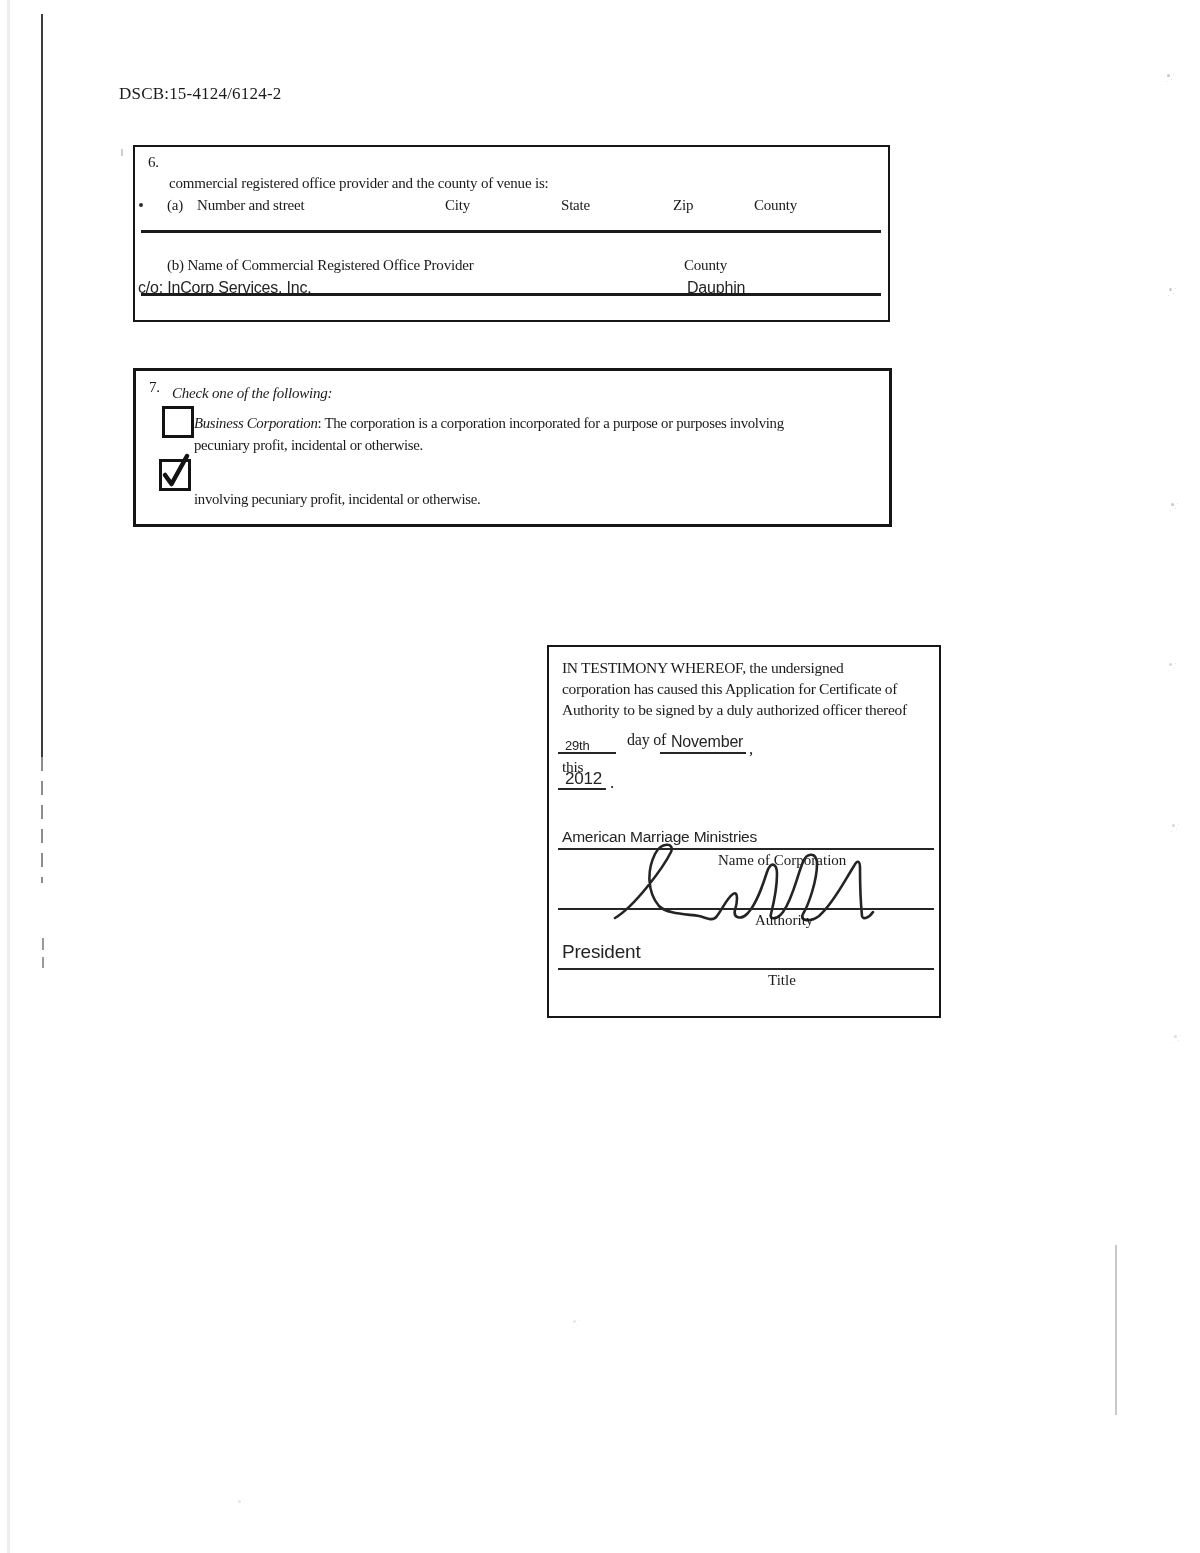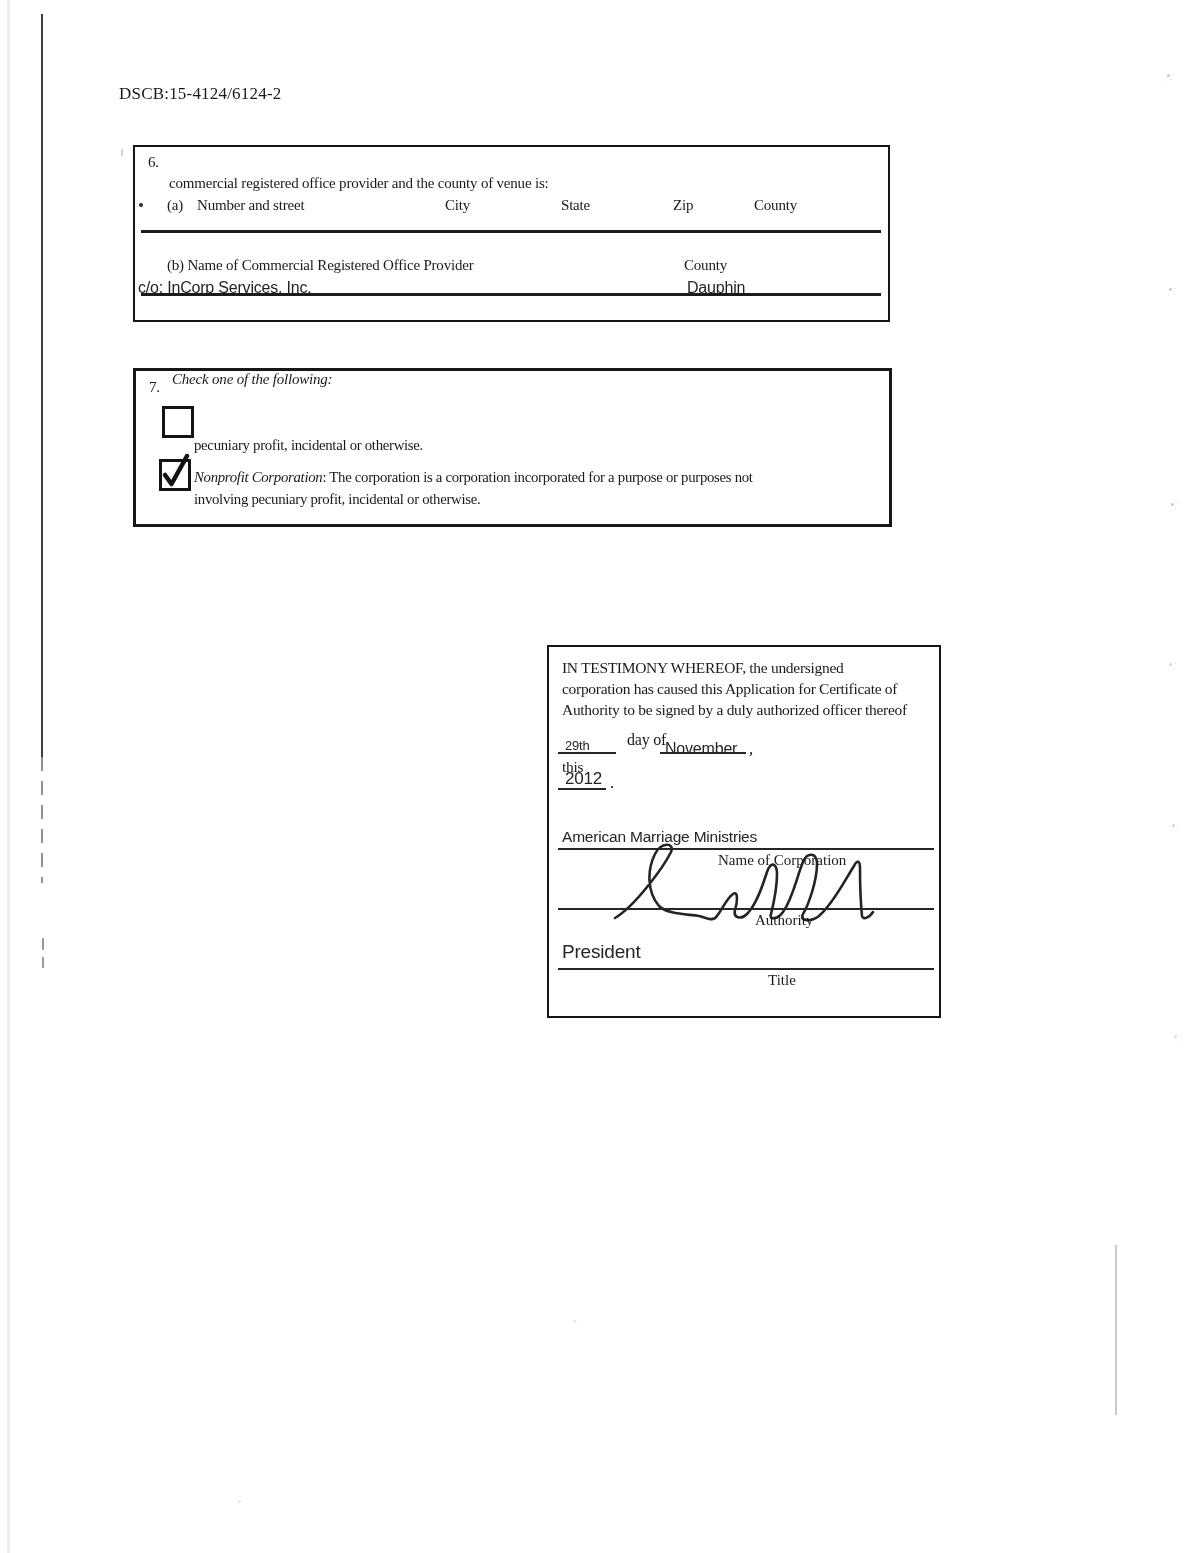--- a/index.html
+++ b/index.html
@@ -62,46 +62,46 @@
 
     <div class="abs serif" style="left:32px;top:110px;">(b) Name of Commercial Registered Office Provider</div>
     <div class="abs serif" style="left:549px;top:110px;">County</div>
     <div class="abs sans" style="left:3px;top:132px;">c/o: InCorp Services, Inc.</div>
     <div class="abs sans" style="left:552px;top:132px;">Dauphin</div>
     <div class="hline" style="left:6px;top:146px;width:740px;"></div>
   </div>
 
   <div class="formbox" style="left:133px;top:368px;width:753px;height:153px;border-width:3px;">
     <div class="abs serif" style="left:13px;top:8px;">7.</div>
-    <div class="abs serif ital" style="left:36px;top:0;">Check one of the following:</div>
+    <div class="abs serif ital" style="left:36px;top:14px;">Check one of the following:</div>
 
     <div class="checkbox" style="left:26px;top:35px;"></div>
+    <div class="abs para-line" style="left:58px;top:44px;">
+      <span class="ital">Business Corporation</span><span>:  The corporation is a corporation incorporated for a purpose or purposes involving</span>
+    </div>
     <div class="abs para-line" style="left:58px;top:66px;">pecuniary profit, incidental or otherwise.</div>
 
     <div class="checkbox" style="left:23px;top:88px;">
       <svg width="26" height="26" style="overflow:visible;position:absolute;left:0;top:0;" viewBox="0 0 26 26">
         <path d="M 3 13 L 9.5 22 L 25 -6" fill="none" stroke="#131313" stroke-width="4.5" stroke-linecap="round" stroke-linejoin="round"></path>
       </svg>
-    </div>
-    <div class="abs para-line" style="left:58px;top:98px;">
-      <span class="ital">Nonprofit Corporation</span><span>:  The corporation is a corporation incorporated for a purpose or purposes not</span>
     </div>
     <div class="abs para-line" style="left:58px;top:120px;">involving pecuniary profit, incidental or otherwise.</div>
   </div>
 
   <div class="formbox" style="left:547px;top:645px;width:390px;height:369px;">
     <div class="abs para-line" style="left:13px;top:12px;font-size:15.5px;">IN TESTIMONY WHEREOF, the undersigned</div>
     <div class="abs para-line" style="left:13px;top:33px;font-size:15.5px;">corporation has caused this Application for Certificate of</div>
     <div class="abs para-line" style="left:13px;top:54px;font-size:15.5px;">Authority to be signed by a duly authorized officer thereof</div>
     <div class="abs para-line" style="left:13px;top:75px;font-size:15.5px;margin-top:36px;">this</div>
 
     <div class="abs sans" style="left:16px;top:91px;font-size:13px;">29th</div>
     <div class="thinline" style="left:9px;top:105px;width:58px;"></div>
     <div class="abs serif" style="left:78px;top:84px;font-size:16px;">day of</div>
-    <div class="abs sans" style="left:116px;top:93px;">November</div>
+    <div class="abs sans" style="left:116px;top:86px;padding-left:6px;">November</div>
     <div class="thinline" style="left:111px;top:105px;width:86px;"></div>
     <div class="abs serif" style="left:200px;top:92px;font-size:17px;">,</div>
 
     <div class="abs sans" style="left:16px;top:122px;font-size:17px;">2012</div>
     <div class="thinline" style="left:9px;top:141px;width:48px;"></div>
     <div class="abs serif" style="left:61px;top:126px;font-size:17px;">.</div>
 
     <div class="abs sans" style="left:13px;top:181px;font-size:15.5px;">American Marriage Ministries</div>
     <div class="thinline" style="left:9px;top:201px;width:376px;"></div>
     <div class="abs lbl-center" style="left:133px;top:205px;">Name of Corporation</div>

